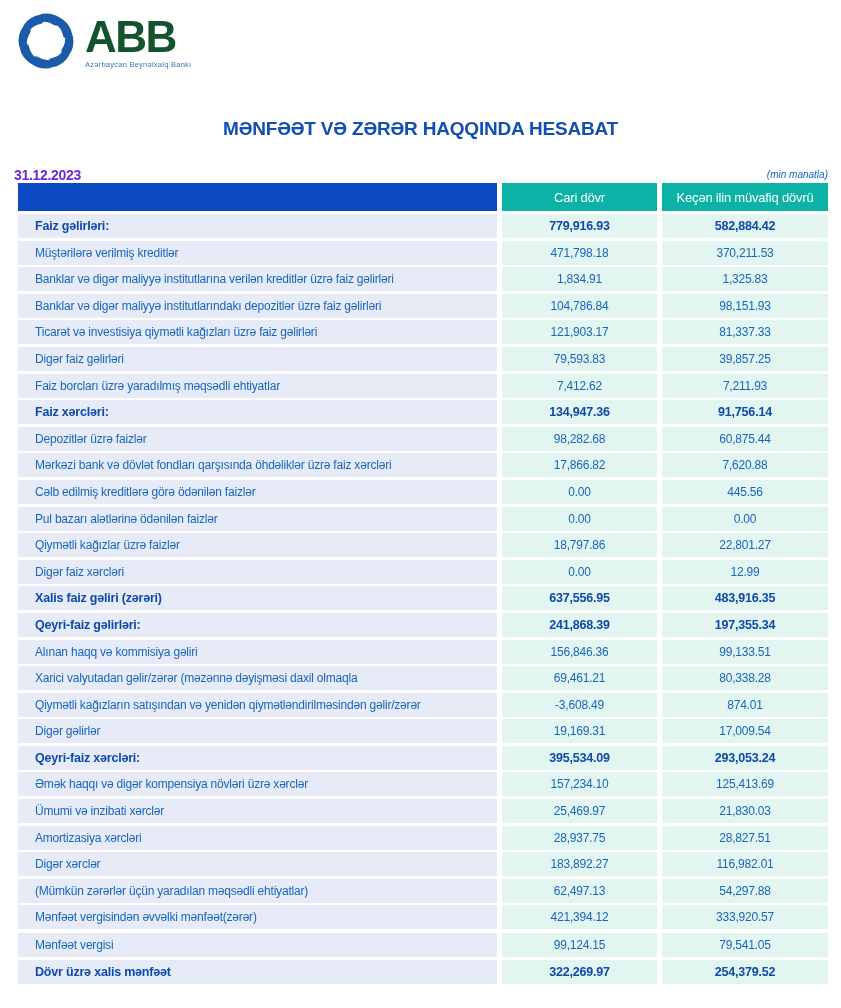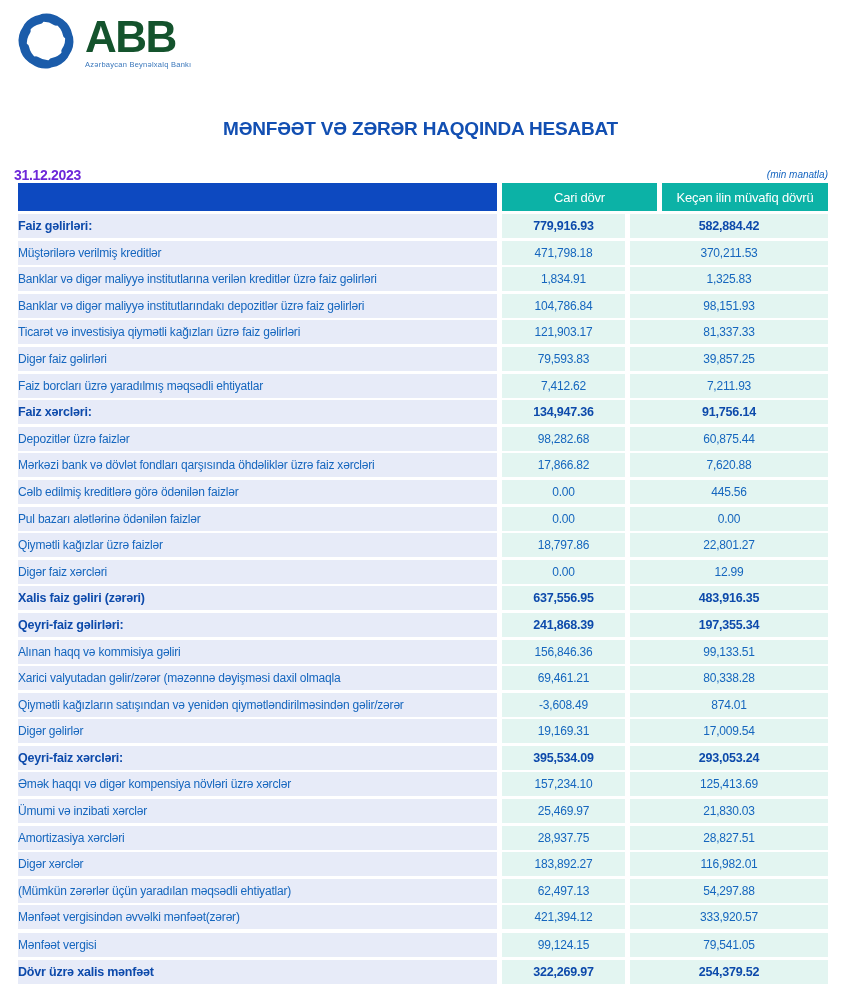--- a/index.html
+++ b/index.html
@@ -50,24 +50,24 @@
   }
   .th-v1 { width:155px; margin-right:5px; }
   .th-v2 { flex:1; }
 
   .trow { display:flex; height:24px; margin-bottom:2.6px; }
   .cell {
     display:flex; align-items:center;
     font-size:12px; color:#1566be; letter-spacing:-0.2px; white-space:nowrap;
   }
   .c-label {
-    width:479px; background:#e7ebf8; margin-right:5px;
+    width:479px; background:#e7ebf8; padding-left:17px; margin-right:5px;
     overflow:hidden;
   }
-  .c-v1 { width:123px; background:#e3f5f1; justify-content:center; margin-right:5px; }
+  .c-v1 { width:155px; background:#e3f5f1; justify-content:center; margin-right:5px; }
   .c-v2 { flex:1; background:#e3f5f1; justify-content:center; }
   .trow.bold .cell { font-weight:bold; color:#0d4aab; font-size:12.5px; }
   .trow.gap-top { margin-top:3.5px; }
 </style>
 </head>
 <body>
 
 <div class="logo">
   <svg class="swirl" viewBox="-32 -32 64 64" aria-hidden="true">
     <g fill="none" stroke="#1b5caa" stroke-width="8" stroke-linecap="round">

